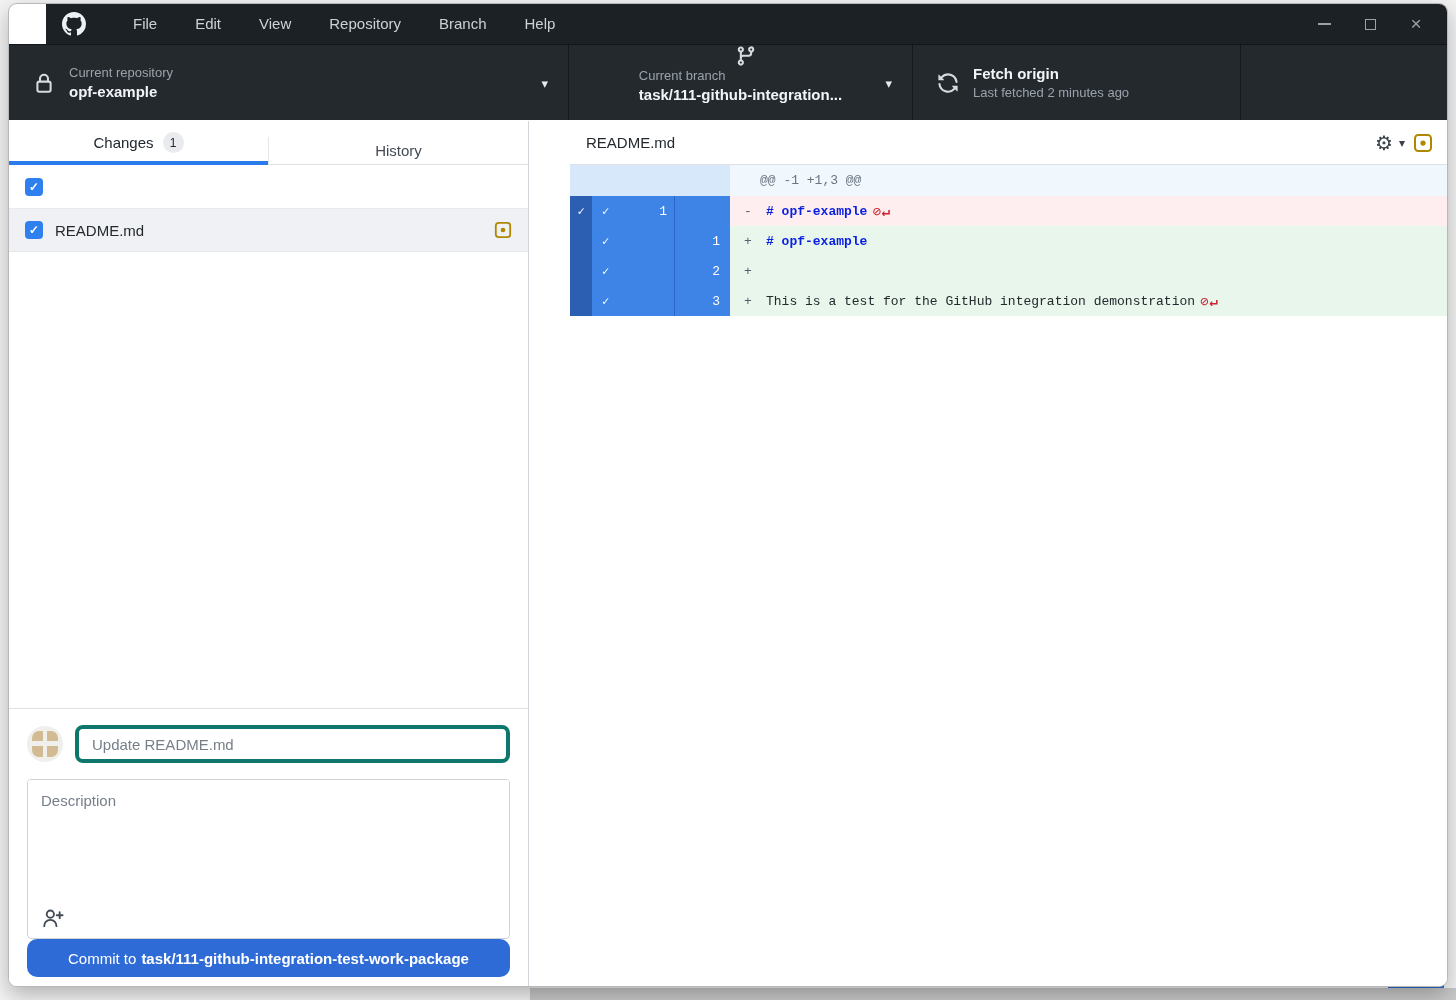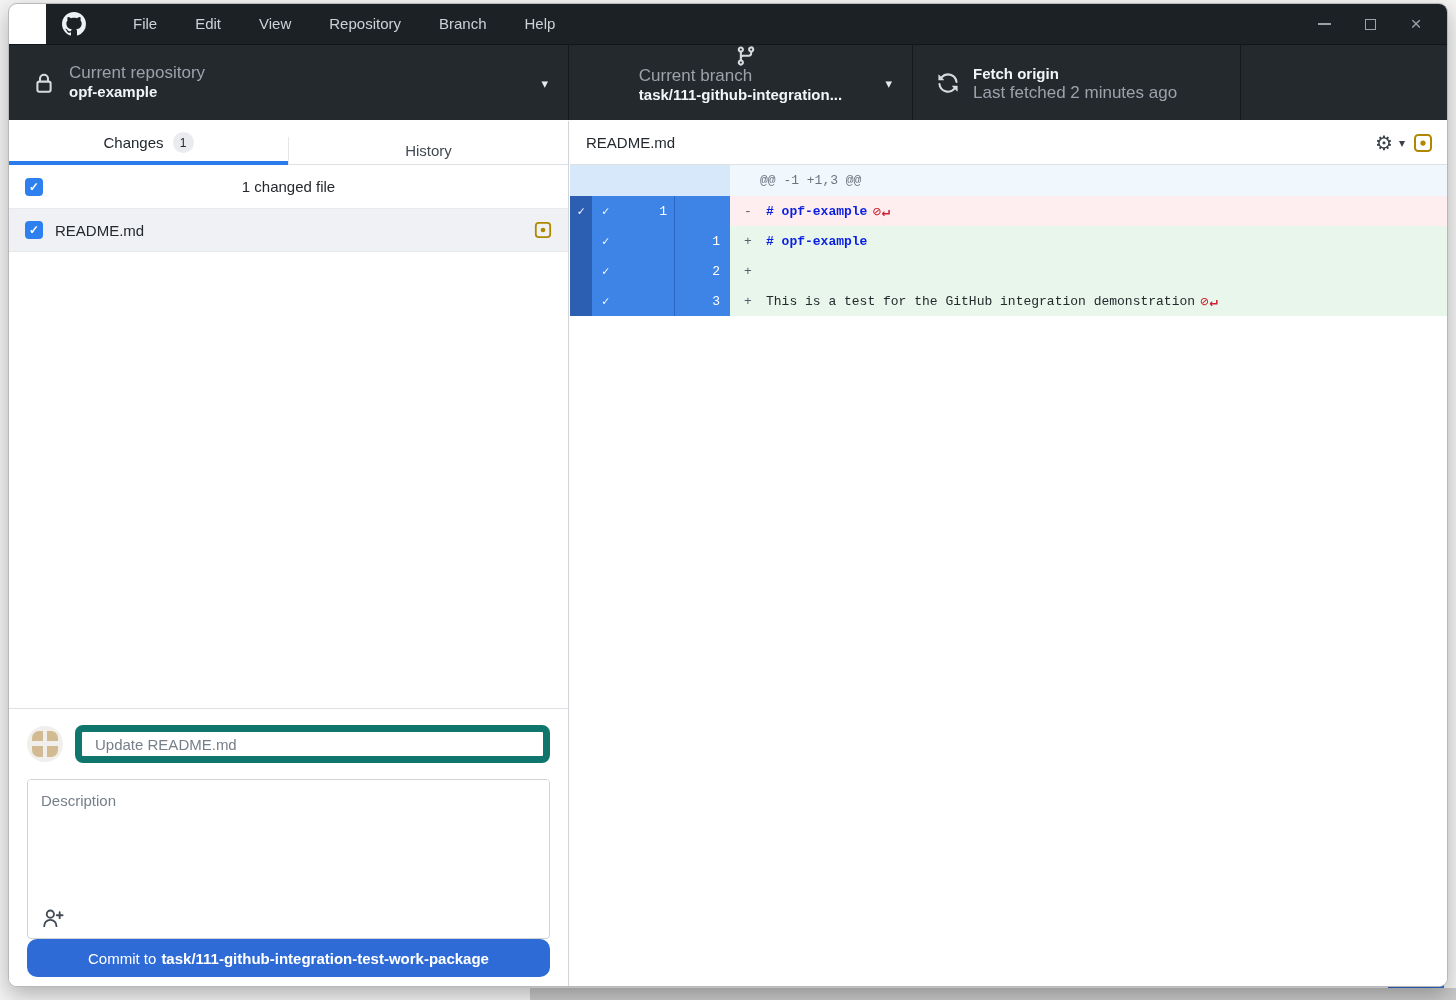--- a/index.html
+++ b/index.html
@@ -31,29 +31,29 @@
   .win-btn.close { font-size:19px; margin-right:8px; }
 
   
   .toolbar { position:absolute; left:0; top:40px; right:0; height:76px;
     background:#24292e; border-top:1px solid #121519; display:flex; }
   .tb-section { position:relative; height:100%; display:flex; align-items:center;
     border-right:1px solid #15181c; cursor:pointer; }
   .tb-repo { width:560px; } .tb-branch { width:344px;flex-direction:column; } .tb-fetch { width:328px; }
   .tb-icon { margin-left:24px; margin-right:14px; flex:none; display:flex; }
   .tb-text {}
-  .tb-label { color:#9aa2ab; font-size:17px; line-height:18px; }
+  .tb-label { color:#9aa2ab; font-size:13px; line-height:18px; }
   .tb-value { color:#f2f5f7; font-size:15px; font-weight:bold; line-height:20px;
     max-width:240px; white-space:nowrap; overflow:hidden; }
   .tb-caret { position:absolute; right:20px; top:50%; transform:translateY(-50%);
     color:#e8eaed; font-size:13px; }
 
   
   .content { position:absolute; left:0; top:117px; right:0; bottom:0; }
-  .sidebar { position:absolute; left:0; top:0; width:560px; bottom:0;
+  .sidebar { position:absolute; left:0; top:0; width:520px; bottom:0;
     border-right:1px solid #d2d5d9; background:#fff; }
   .diffpane { position:absolute; left:561px; top:0; right:0; bottom:0; background:#fff; }
 
   
   .tabbar { display:flex; height:44px; border-bottom:1px solid #dfe2e5; }
   .tab { flex:1; position:relative; display:flex; align-items:center; justify-content:center;
     font-size:15px; color:#424a53; cursor:pointer; }
   .tab.active { color:#212830; }
   .tab.active::after { content:""; position:absolute; left:0; right:0; bottom:-1px; height:4px;
     background:#2a7ced; }
@@ -79,21 +79,21 @@
   .commit-panel { position:absolute; left:0; right:0; bottom:0; background:#fff;
     border-top:1px solid #dfe2e5; padding:16px 18px 9px 18px; }
   .summary-line { display:flex; align-items:center; gap:12px; }
   .avatar { width:36px; height:36px; border-radius:50%; background:#f0efec; flex:none;
     display:flex; align-items:center; justify-content:center; }
   .avatar-glyph { width:26px; height:26px; background:#d2bb92; border-radius:7px; position:relative; }
   .avatar-glyph::before { content:""; position:absolute; left:-3px; right:-3px; top:10px;
     height:5px; background:#f0efec; }
   .avatar-glyph::after { content:""; position:absolute; top:-3px; bottom:-3px; left:11px;
     width:4px; background:#f0efec; }
-  .summary-input { flex:1; height:38px; border:7px solid #0f766e; border-radius:8px;
+  .summary-input { flex:1; height:38px; border:4px solid #0f766e; border-radius:8px;
     padding:0 13px; font-size:15px; color:#24292e; font-family:"Liberation Sans",sans-serif; outline:none; }
   .summary-input::placeholder, .desc-textarea::placeholder { color:#767f89; opacity:1; }
   .desc-wrap { position:relative; margin-top:16px; height:160px; border:1px solid #cfd3d8;
     border-radius:4px; overflow:hidden; }
   .desc-textarea { width:100%; height:118px; border:none; resize:none; outline:none;
     padding:12px 13px; font-size:15px; color:#24292e; font-family:"Liberation Sans",sans-serif; }
   .coauthor-btn { position:absolute; left:12px; bottom:8px; width:26px; height:24px;
     display:flex; align-items:center; justify-content:center; cursor:pointer; }
   .commit-btn { margin-top:0; width:100%; height:38px; background:#2e6bd6; border:none;
     border-radius:10px; color:#fff; font-size:15px; cursor:pointer;
@@ -215,21 +215,20 @@
         <div class="tab active">
           <span>Changes</span>
           <span class="tab-badge">1</span>
         </div>
         <div class="tab">
           <span>History</span>
         </div>
       </div>
 
       <div class="summary-row">
-        <span class="summary-label">1 changed file</span>
         <span class="checkbox">
             <span>✓</span>
           </span>
       </div>
 
       <div class="file-row">
         <span class="checkbox">
             <span>✓</span>
           </span>
         <span class="file-name">README.md</span>

